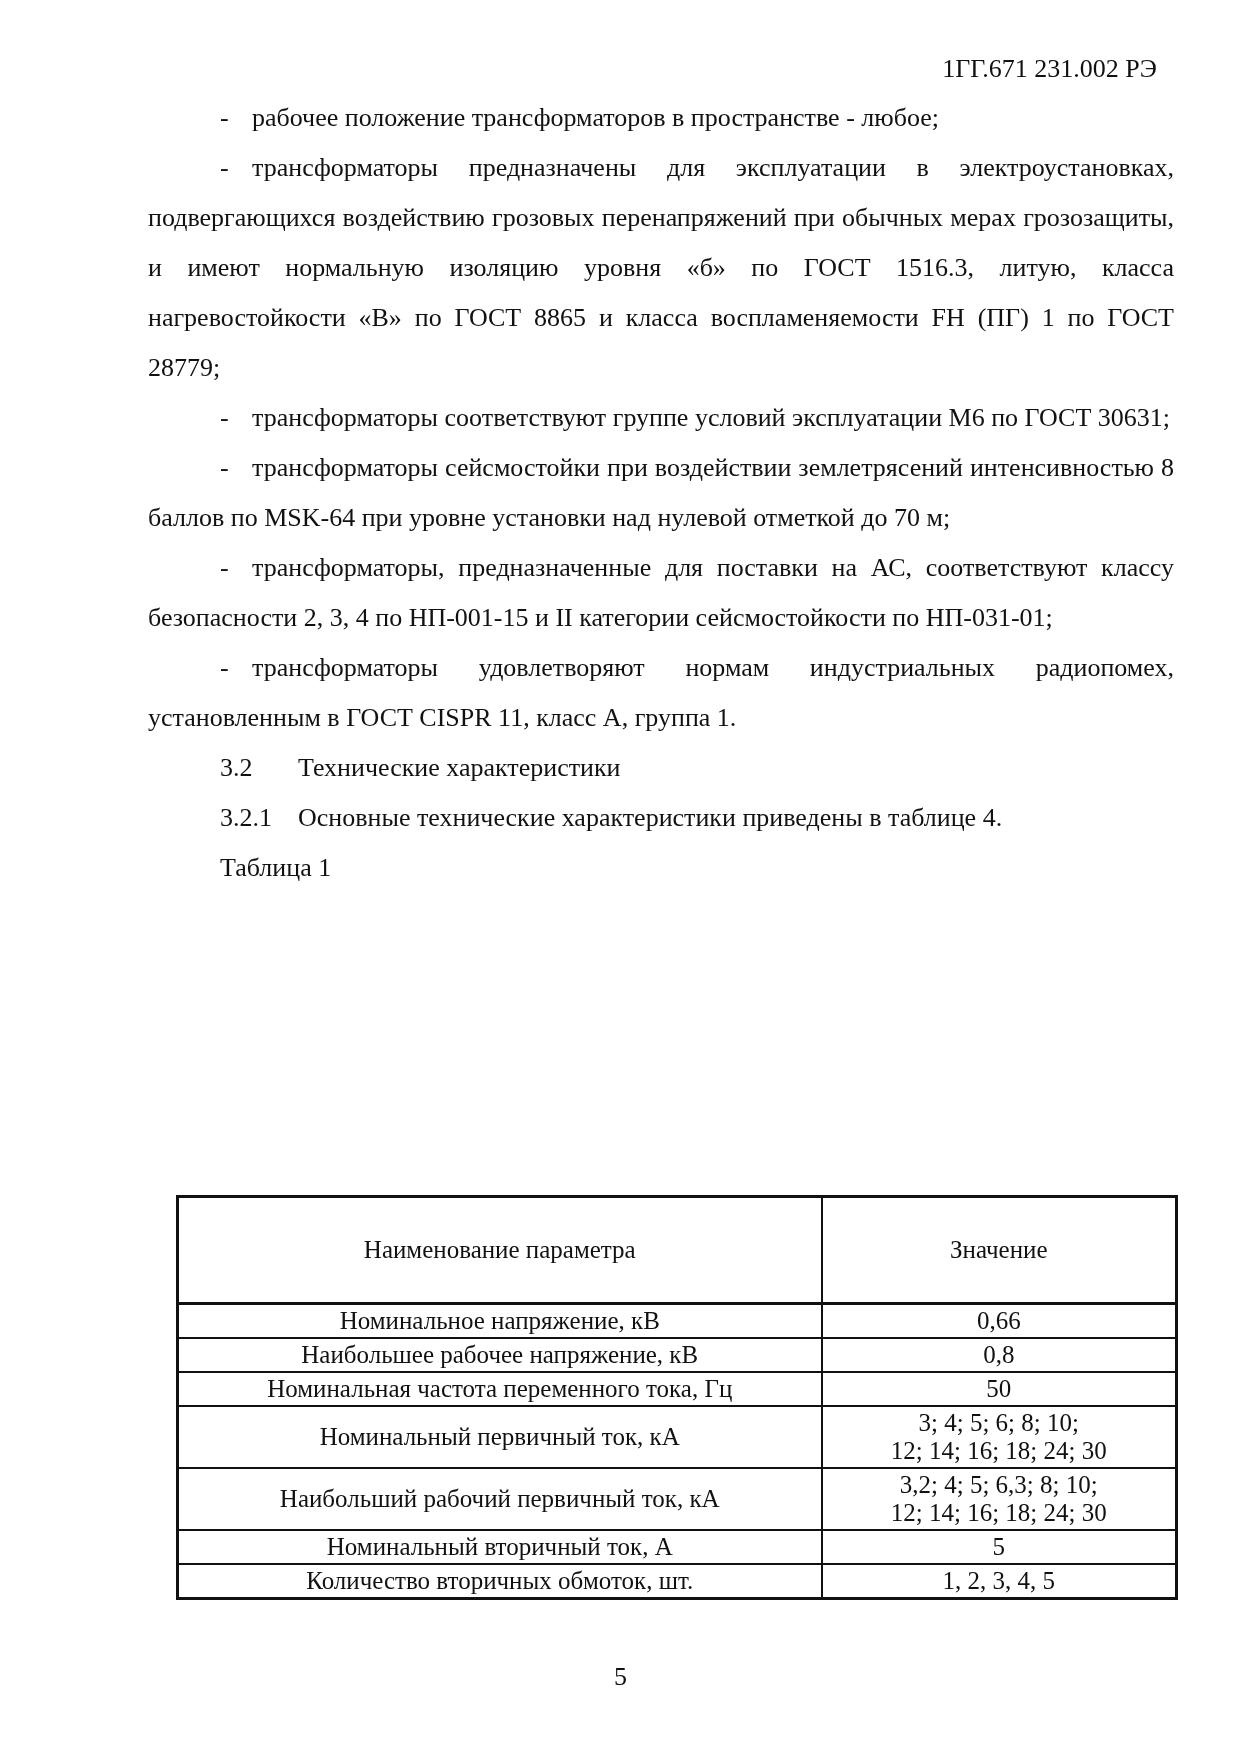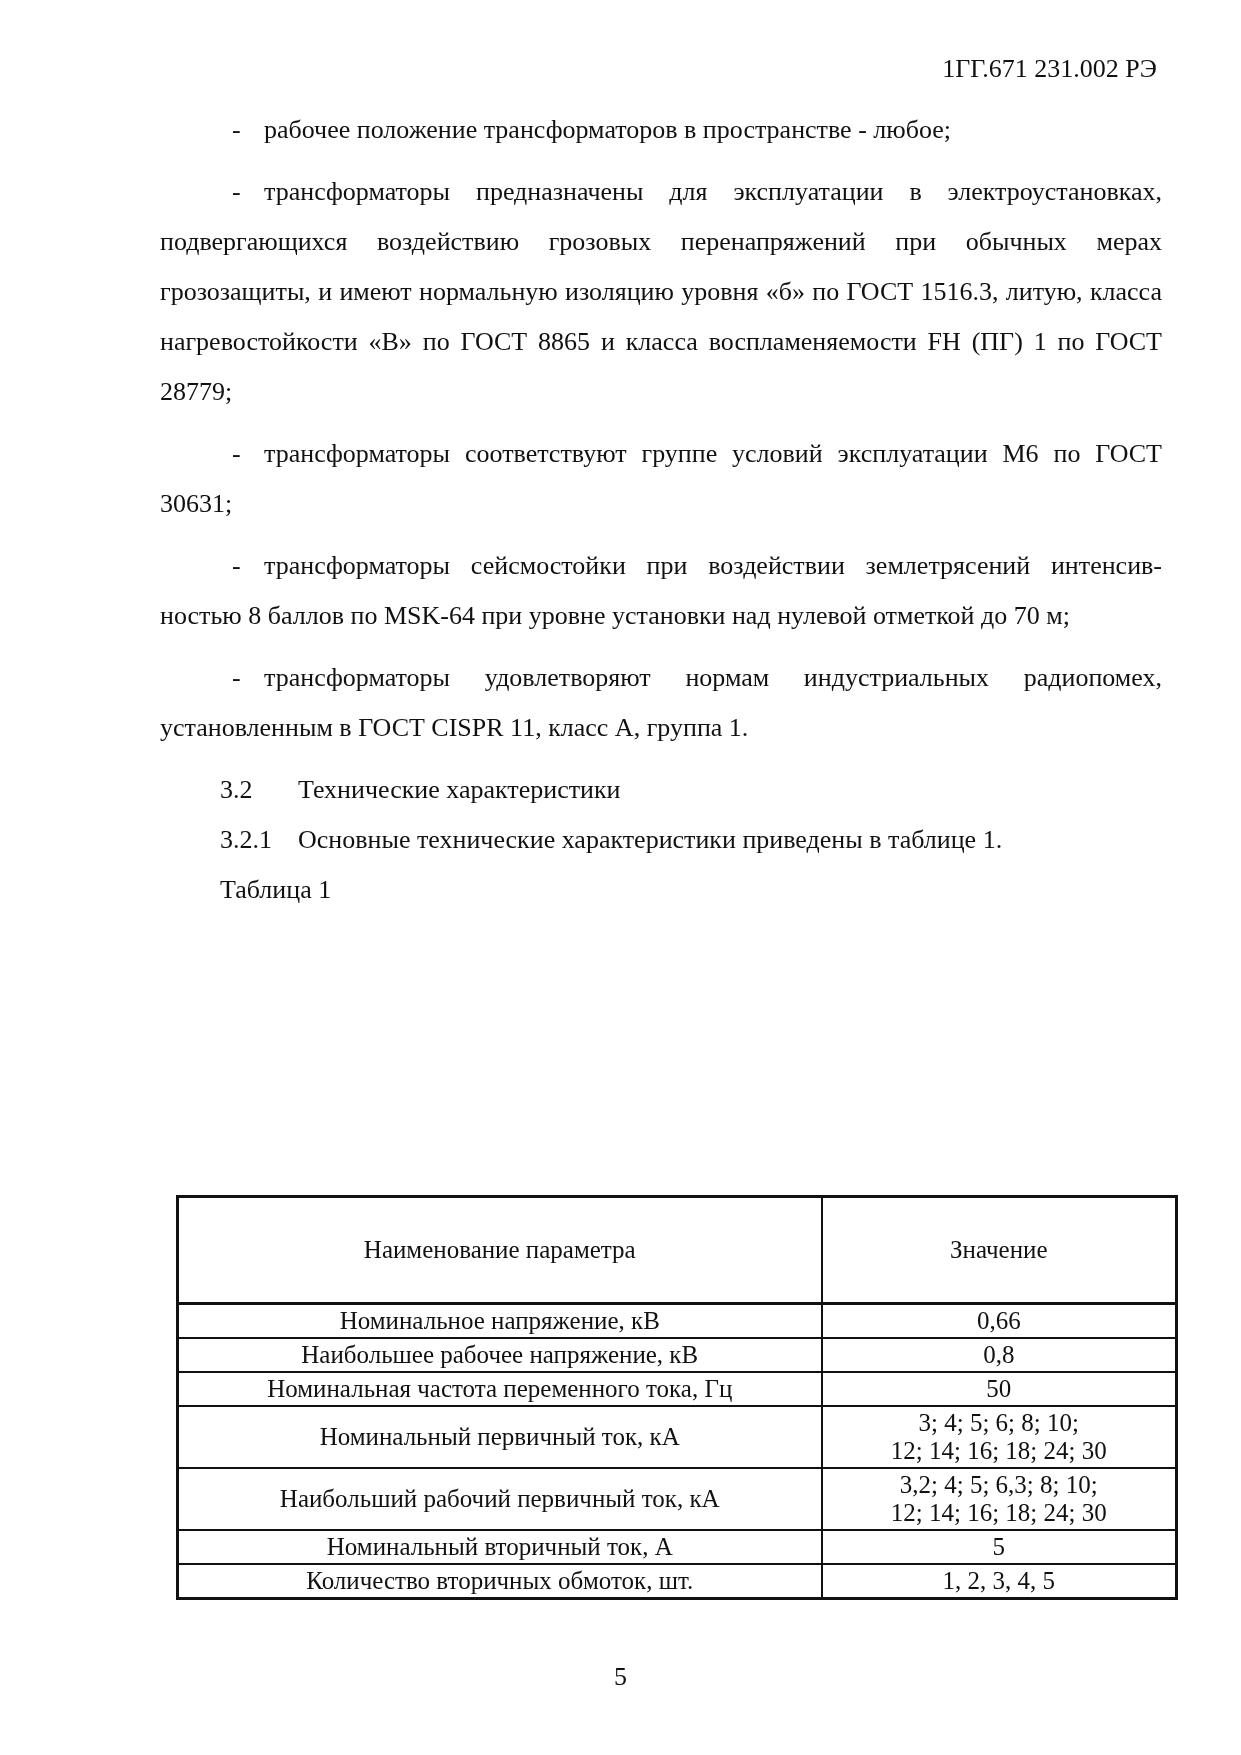--- a/index.html
+++ b/index.html
@@ -10,21 +10,21 @@
   }
   .doc-code {
     position: absolute; top: 54px; right: 84px;
     font-size: 26px; line-height: 30px; margin-left: 12px;
   }
   .body-text {
     position: absolute; left: 148px; top: 93px; width: 1026px;
     font-size: 26px; line-height: 50px;
     text-align: justify;
   }
-  .para { margin: 12px; text-indent: 72px; font-family: Liberation Serif, serif; }
+  .para { margin: 0; text-indent: 72px; font-family: Liberation Serif, serif; }
   .para .dash { display: inline-block; width: 32px; text-indent: 0; }
   .heading { margin: 0; padding-left: 72px; }
   .heading .num { display: inline-block; width: 78px; }
   .heading.sub .num { width: 78px; }
   .caption { margin: 0; padding-left: 72px; }
 
   .table-wrap {
     position: absolute; left: 176px; top: 1195px; width: 1002px;
   }
   table.spec {
@@ -52,24 +52,25 @@
 </head>
 <body>
 
 <div class="doc-code">1ГГ.671 231.002 РЭ</div>
 
 <div class="body-text">
   <p class="para"><span class="dash">-</span><span>рабочее положение трансформаторов в пространстве - любое;</span></p>
   <p class="para"><span class="dash">-</span><span>трансформаторы предназначены для эксплуатации в электроустановках, подвергающихся воздействию грозовых перенапряжений при обычных мерах грозозащиты, и имеют нормальную изоляцию уровня «б» по ГОСТ 1516.3, литую, класса нагревостойкости «В» по ГОСТ 8865 и класса воспламеняемости FH (ПГ) 1 по ГОСТ 28779;</span></p>
   <p class="para"><span class="dash">-</span><span>трансформаторы соответствуют группе условий эксплуатации М6 по ГОСТ 30631;</span></p>
   <p class="para"><span class="dash">-</span><span>трансформаторы сейсмостойки при воздействии землетрясений интенсив­ностью 8 баллов по MSK-64 при уровне установки над нулевой отметкой до 70 м;</span></p>
+  <p class="para"><span class="dash">-</span><span>трансформаторы, предназначенные для поставки на АС, соответствуют классу безопасности 2, 3, 4 по НП-001-15 и II категории сейсмостойкости по НП-031-01;</span></p>
   <p class="para"><span class="dash">-</span><span>трансформаторы удовлетворяют нормам индустриальных радиопомех, установленным в ГОСТ CISPR 11, класс А, группа 1.</span></p>
 
   <p class="heading"><span class="num">3.2</span><span>Технические характеристики</span></p>
-  <p class="heading sub"><span class="num">3.2.1</span><span>Основные технические характеристики приведены в таблице 1.</span></p>
+  <p class="heading sub"><span class="num">3.2.1</span><span>Основные технические характеристики приведены в таблице 4.</span></p>
   <p class="caption">Таблица 1</p>
 </div>
 
 <div class="table-wrap">
   <table class="spec">
     <colgroup>
         <col class="c1">
         <col class="c2">
       </colgroup>
     <thead>

